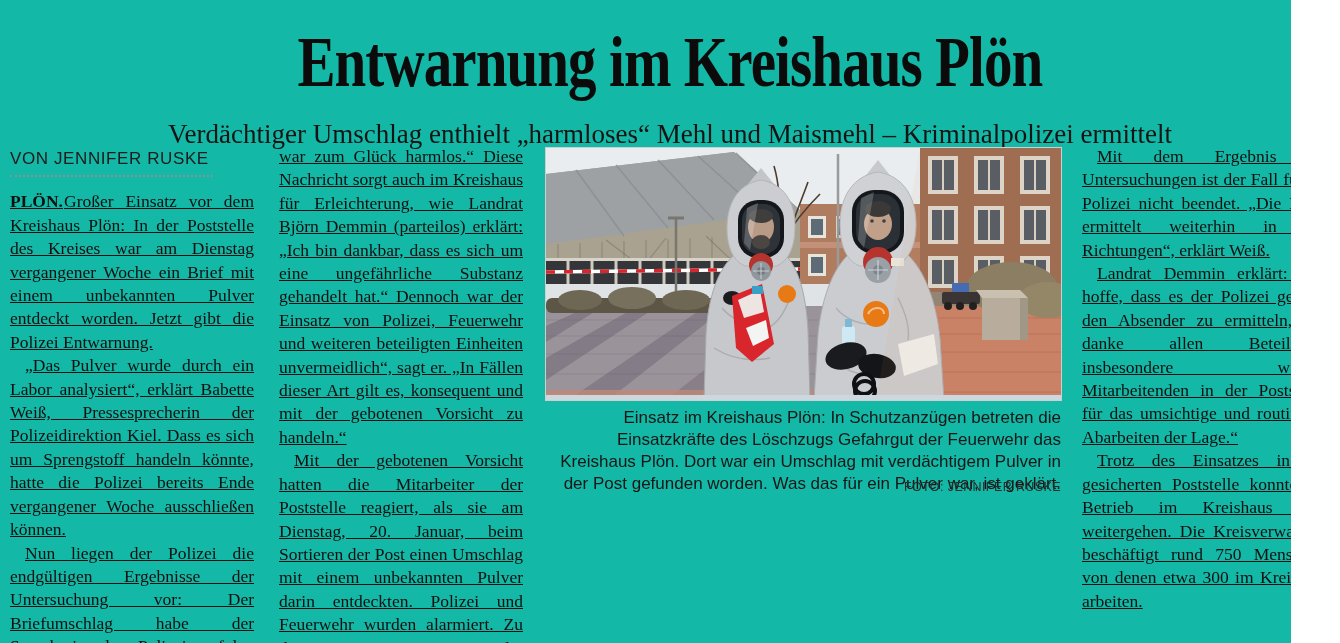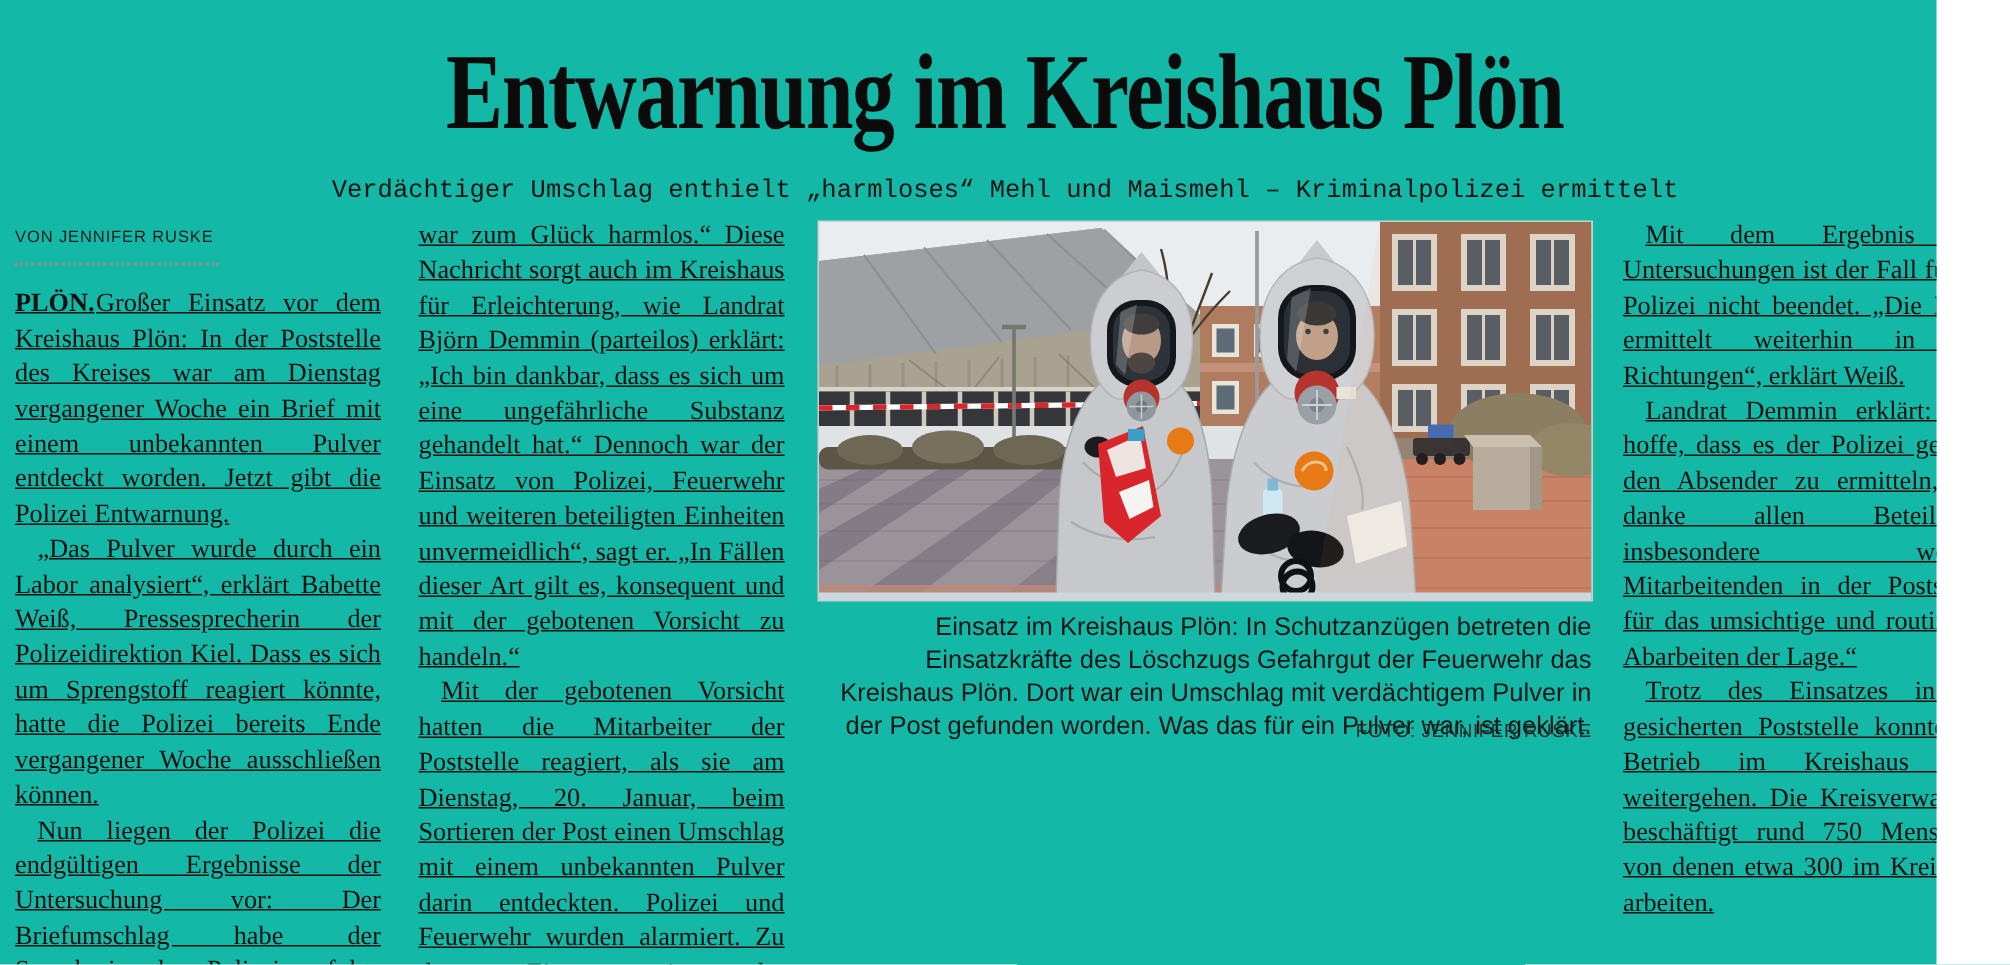--- a/index.html
+++ b/index.html
@@ -3,30 +3,30 @@
 <meta charset="utf-8">
 <style>
   html,body{margin:0;padding:0;background:#ffffff;}
   .page{position:relative;width:1291px;height:643px;background:#14b8a6;overflow:hidden;
         font-family:"Liberation Serif", serif;color:#0f0f0f;}
   
   .head{position:absolute;top:0;left:0;width:1340px;text-align:center;}
   .headline{margin:0;padding-top:26px;font-family:"Liberation Serif",serif;font-weight:bold;
             font-size:62px;letter-spacing:-1px;color:#0b0b0b;line-height:1;}
   .headline .squeeze{display:inline-block;transform:scale(.92,1.16);transform-origin:center top;}
-  .subheadline{margin:6px;margin-top:30px;font-family:Liberation Mono, monospace;
-               font-size:17px;color:#141414;line-height:1.2;}
+  .subheadline{margin:6px;margin-top:30px;font-family:Liberation Serif, serif;
+               font-size:27px;color:#141414;line-height:1.2;}
   
   .bodywrap{position:absolute;top:145px;left:0;width:1340px;height:498px;}
   .col{position:absolute;top:0;width:244px;font:17.5px/23.4px "Liberation Serif",serif;
        text-align:justify;color:#101010;}
   .col p{margin:0;text-decoration:underline;}
   .col p.ind{text-indent:15px;}
   .lead{font-weight:bold;margin-right:1px;}
-  .byline{font-family:"Liberation Sans",sans-serif;font-size:11px;letter-spacing:.6px;
+  .byline{font-family:"Liberation Sans",sans-serif;font-size:17px;letter-spacing:.6px;
           color:#1b1b1b;width:max-content;padding:2px 4px 5px 0;
           border-bottom:2px dotted #8f8f8f;margin-bottom:13px;text-align:left;}
   #col1{left:10px;}
   #col2{left:279px;}
   #col3{left:548px;}
   #col4{left:817px;}
   #col5{left:1082px;width:248px;}
   
   .photo{position:absolute;left:546px;top:148px;width:515px;height:252px;overflow:hidden;
          outline:1px solid #cfcfcf;background:#dfe3e6;}
@@ -44,21 +44,21 @@
   <div class="head">
     <h1 class="headline"><span class="squeeze">Entwarnung im Kreishaus Plön</span></h1>
     <p class="subheadline">Verdächtiger Umschlag enthielt „harmloses“ Mehl und Maismehl – Kriminalpolizei ermittelt</p>
   </div>
 
   <div class="bodywrap">
 
     <div class="col" id="col1">
       <div class="byline">VON JENNIFER RUSKE</div>
       <p><b class="lead">PLÖN.</b><span>Großer Einsatz vor dem Kreishaus Plön: In der Poststelle des Kreises war am Dienstag vergangener Woche ein Brief mit einem unbekannten Pulver entdeckt worden. Jetzt gibt die Polizei Entwarnung.</span></p>
-      <p class="ind">„Das Pulver wurde durch ein Labor analysiert“, erklärt Babette Weiß, Pressesprecherin der Polizeidirektion Kiel. Dass es sich um Sprengstoff reagiert könnte, hatte die Polizei bereits Ende vergangener Woche ausschließen können.</p>
+      <p class="ind">„Das Pulver wurde durch ein Labor analysiert“, erklärt Babette Weiß, Pressesprecherin der Polizeidirektion Kiel. Dass es sich um Sprengstoff handeln könnte, hatte die Polizei bereits Ende vergangener Woche ausschließen können.</p>
       <p class="ind">Nun liegen der Polizei die endgültigen Ergebnisse der Untersuchung vor: Der Briefumschlag habe der Sprecherin der Polizei zufolge eine Mischung aus Mehl und Maismehl enthalten. „Das Pulver</p>
     </div>
 
     <div class="col" id="col2">
       <p>war zum Glück harmlos.“ Diese Nachricht sorgt auch im Kreishaus für Erleichterung, wie Landrat Björn Demmin (parteilos) erklärt: „Ich bin dankbar, dass es sich um eine ungefährliche Substanz gehandelt hat.“ Dennoch war der Einsatz von Polizei, Feuerwehr und weiteren beteiligten Einheiten unvermeidlich“, sagt er. „In Fällen dieser Art gilt es, konsequent und mit der gebotenen Vorsicht zu handeln.“</p>
       <p class="ind">Mit der gebotenen Vorsicht hatten die Mitarbeiter der Poststelle reagiert, als sie am Dienstag, 20. Januar, beim Sortieren der Post einen Umschlag mit einem unbekannten Pulver darin entdeckten. Polizei und Feuerwehr wurden alarmiert. Zu dem Einsatz in der Kreisverwaltung Plön rückte auch der</p>
     </div>
 
     <div class="col" id="col3">
       <p>Löschzug Gefahrgut der Feuerwehr aus. Die Poststelle wurde aus Sicherheitsgründen evakuiert. Drei Mitarbeiter waren von der Evakuierung betroffen. Der verdächtige Um-</p>

